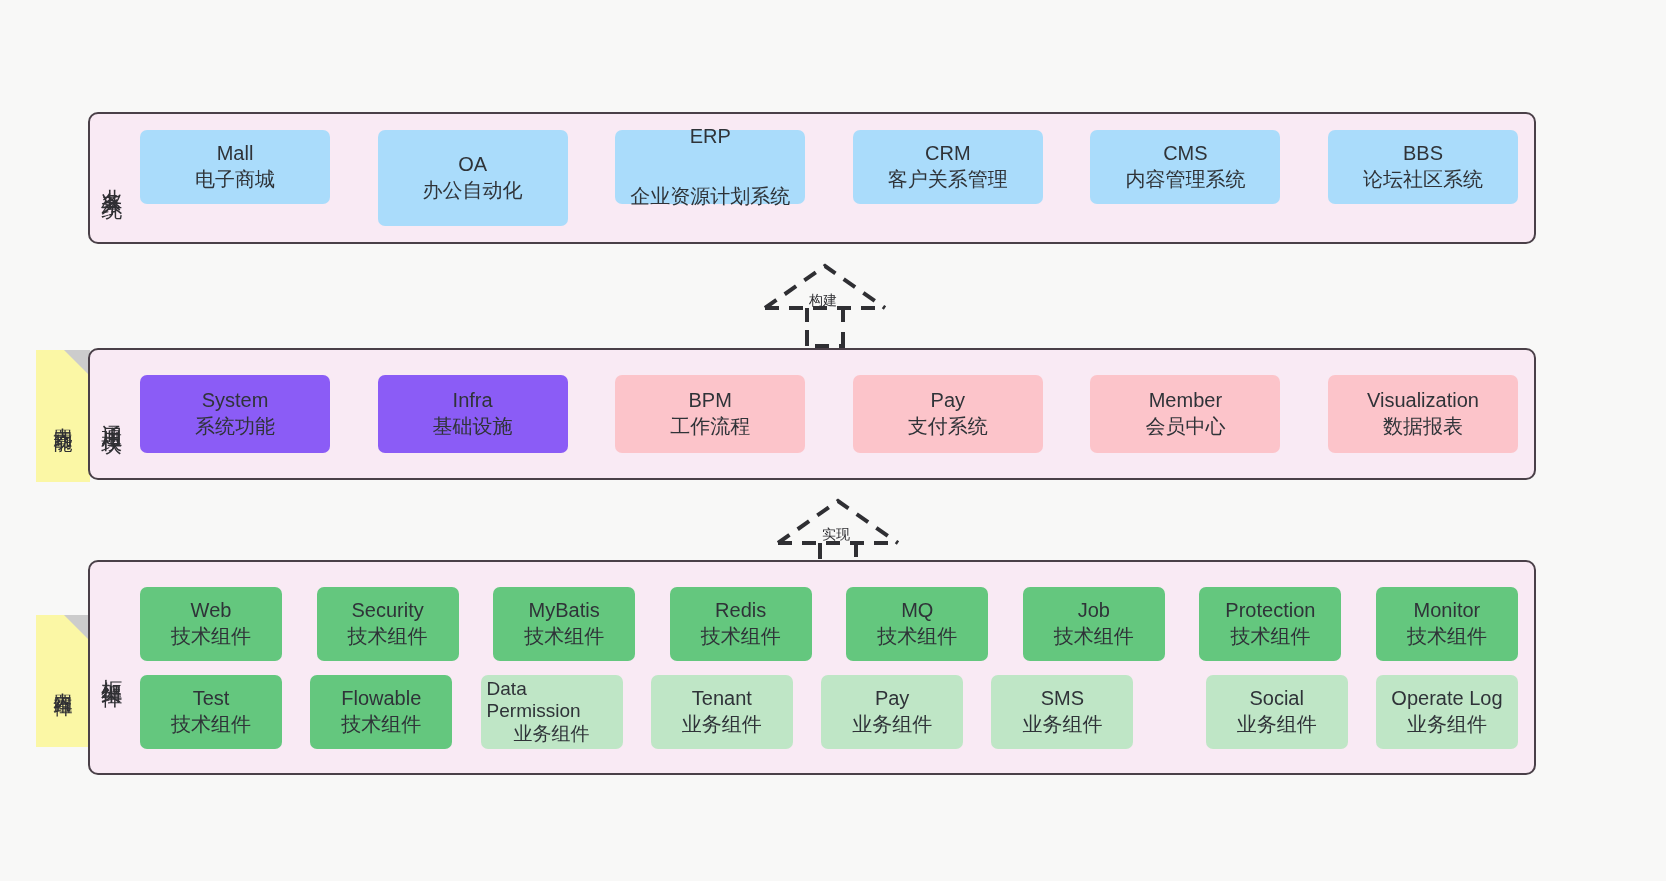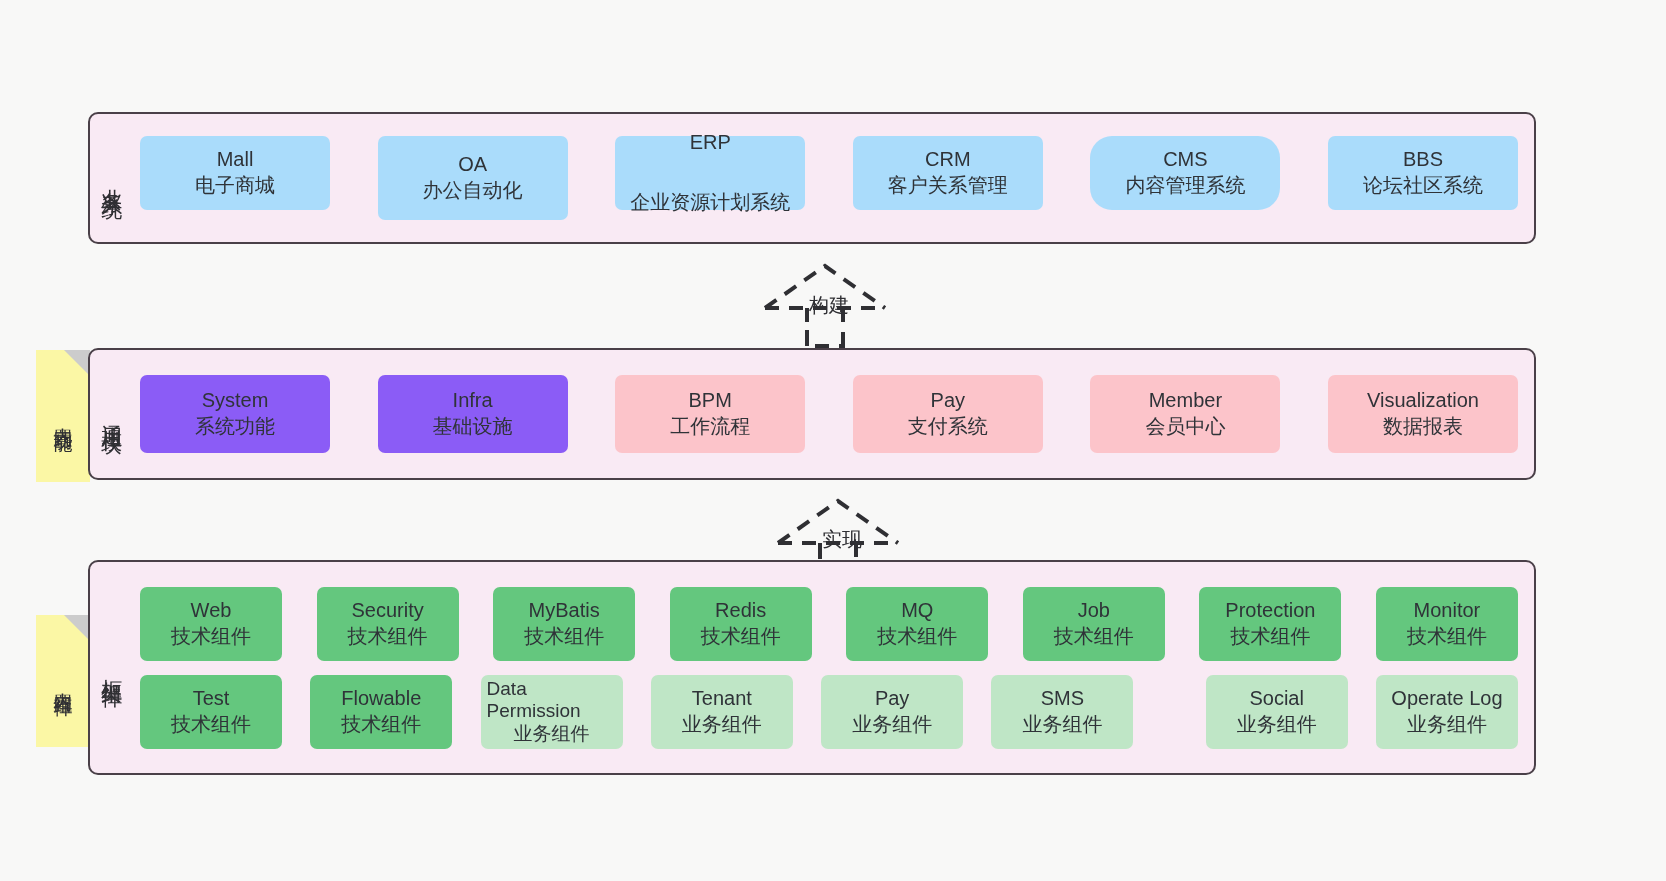--- a/index.html
+++ b/index.html
@@ -116,52 +116,52 @@
     border-left: 26px solid transparent;
   }
 
   
   .arrow {
     position: absolute;
     pointer-events: none;
   }
   .arrow-label {
     position: absolute;
-    font-size: 20px;
+    font-size: 14px;
     color: #2f2f33;
     background: transparent;
     white-space: nowrap;
   }
 </style>
 </head>
 <body>
 
 <div id="canvas">
 
   <div class="layer" id="layer-business" style="left:88px; top:112px; width:1448px; height:132px;">
     <div class="layer-title">业务系统</div>
     <div class="layer-body">
       <div class="row">
         <div class="node n-blue" style="width:190px;height:74px;">
           <span class="title">Mall</span>
           <span class="sub">电子商城</span>
         </div>
-        <div class="node n-blue" style="width:190px;height:84px;">
+        <div class="node n-blue" style="width:190px;height:96px;">
           <span class="title">OA</span>
           <span class="sub">办公自动化</span>
         </div>
         <div class="node n-blue" style="width:190px;height:74px;gap:34px;">
           <span class="title">ERP</span>
           <span class="sub">企业资源计划系统</span>
         </div>
         <div class="node n-blue" style="width:190px;height:74px;">
           <span class="title">CRM</span>
           <span class="sub">客户关系管理</span>
         </div>
-        <div class="node n-blue" style="width:190px;height:74px;border-radius:22px;">
+        <div class="node n-blue" style="width:190px;height:74px;">
           <span class="title">CMS</span>
           <span class="sub">内容管理系统</span>
         </div>
         <div class="node n-blue" style="width:190px;height:74px;">
           <span class="title">BBS</span>
           <span class="sub">论坛社区系统</span>
         </div>
       </div>
     </div>
   </div>

